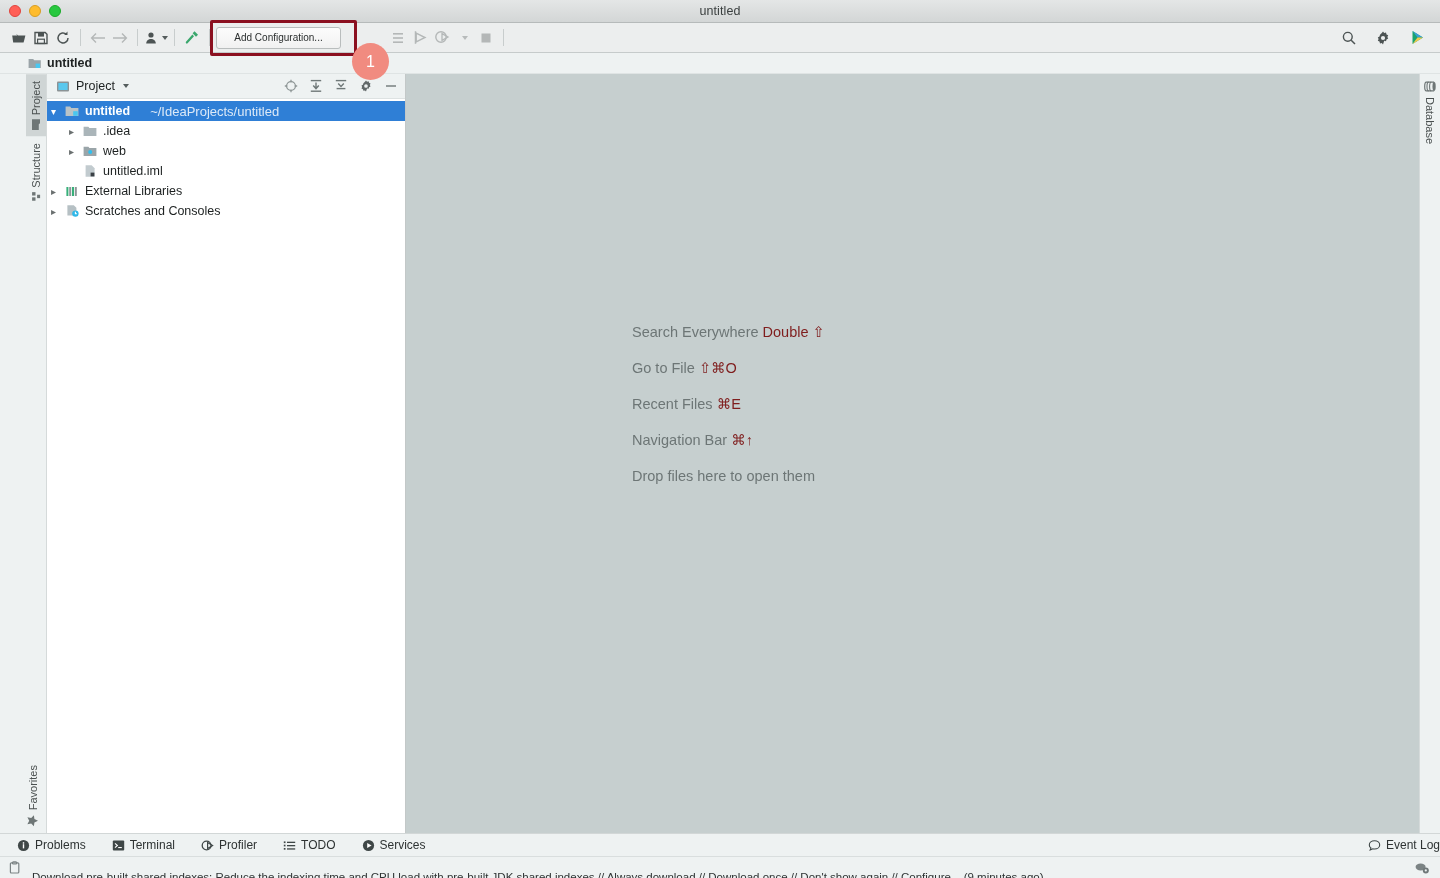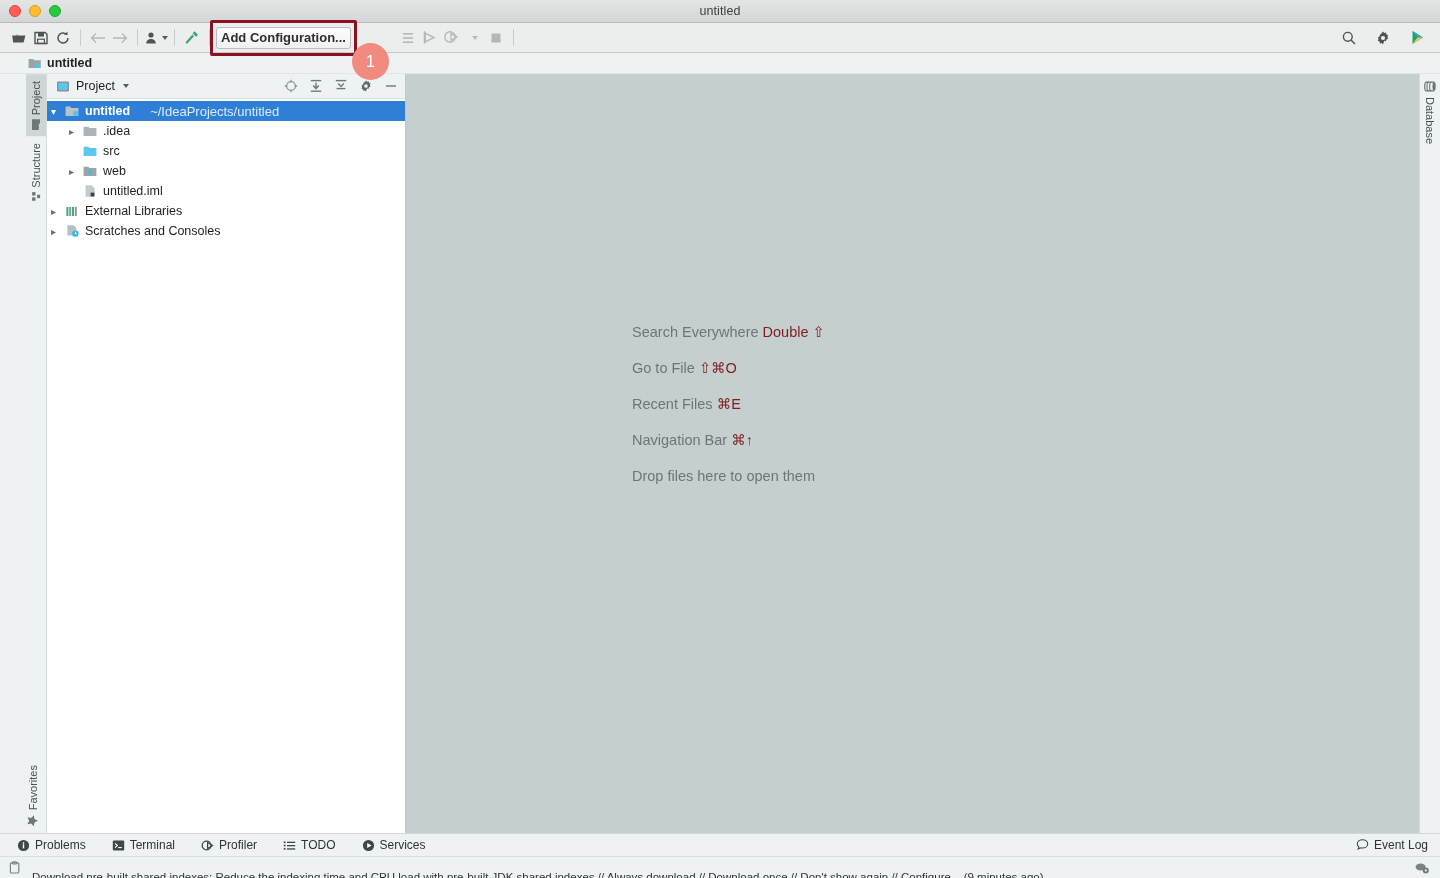--- a/index.html
+++ b/index.html
@@ -43,22 +43,22 @@
   .tb-icon.dim { opacity: .35; }
   .tb-sep { width: 1px; height: 17px; background: #c8cdcd; margin: 0 6px; flex: 0 0 1px; }
   .caret { width: 0; height: 0; border-left: 3.5px solid transparent; border-right: 3.5px solid transparent;
            border-top: 4px solid #555d5d; margin-left: 2px; }
 
   .cfg-wrap { position: relative; display: flex; align-items: center; }
   .cfg-btn {
     height: 22px; min-width: 125px; padding: 0 4px;
     background: linear-gradient(180deg,#fcfcfc,#f1f1f1);
     border: 1px solid #b9bdbd; border-radius: 3px;
-    font-size: 13px; color: #2b2f2f; font-family: "Liberation Sans", sans-serif;
-    display: flex; align-items: center; justify-content: center; font-weight: bold;
+    font-size: 10px; color: #2b2f2f; font-family: "Liberation Sans", sans-serif;
+    display: flex; align-items: center; justify-content: center;
   }
   .annot-box {
     position: absolute; left: -6px; top: -7px; width: 147px; height: 36px;
     border: 3px solid #8b1020; border-radius: 2px; pointer-events: none;
   }
   .annot-badge {
     position: absolute; left: 352px; top: 20px;
     width: 37px; height: 37px; border-radius: 50%;
     background: #f18b80; color: #ffffff;
     display: flex; align-items: center; justify-content: center;
@@ -130,21 +130,21 @@
   .hint .key { color: #7f1d1d; }
 
   
   .bottombar {
     height: 23px; flex: 0 0 23px; background: #eef2f2;
     border-top: 1px solid #d2d7d7;
     display: flex; align-items: center; padding-left: 4px; gap: 0;
     font-size: 12px; color: #2e3333;
   }
   .bt { display: flex; align-items: center; gap: 5px; padding: 0 13px; height: 100%; }
-  .bt-right { margin-left: auto; display: flex; align-items: flex-start; gap: 5px; padding-right: 12px; }
+  .bt-right { margin-left: auto; display: flex; align-items: flex-end; gap: 5px; }
 
   
   .statusbar {
     height: 22px; flex: 0 0 22px; background: #eef2f2;
     border-top: 1px solid #d9dede;
     display: flex; align-items: center; padding: 0 10px 0 8px; gap: 10px;
     font-size: 11.5px; color: #2e3333;
   }
   .status-msg { white-space: nowrap; margin-top: 19px; }
   .sb-right { margin-left: auto; display: flex; align-items: center; gap: 9px; }
@@ -386,29 +386,20 @@
         <div class="row" style="padding-left:18px;">
           <span class="arrow">▸</span>
           <span>
             <svg width="15" height="13" viewBox="0 0 15 13">
                 <path d="M.6 1.8h4.8l1 1.3h7v7.8H.6z" fill="#aab5b9"></path>
               </svg>
           </span>
           <span class="nm">.idea</span>
         </div>
 
-        <div class="row" style="padding-left:18px;">
-          <span class="spacer"></span>
-          <span>
-            <svg width="15" height="13" viewBox="0 0 15 13">
-                <path d="M.6 1.8h4.8l1 1.3h7v7.8H.6z" fill="#5ac8ee"></path>
-              </svg>
-          </span>
-          <span class="nm">src</span>
-        </div>
 
         <div class="row" style="padding-left:18px;">
           <span class="arrow">▸</span>
           <span>
             <svg width="15" height="13" viewBox="0 0 15 13">
                 <path d="M.6 1.8h4.8l1 1.3h7v7.8H.6z" fill="#9aa5a9"></path>
                 <circle cx="7.2" cy="7" r="2" fill="#2ec0f0"></circle>
               </svg>
           </span>
           <span class="nm">web</span>

